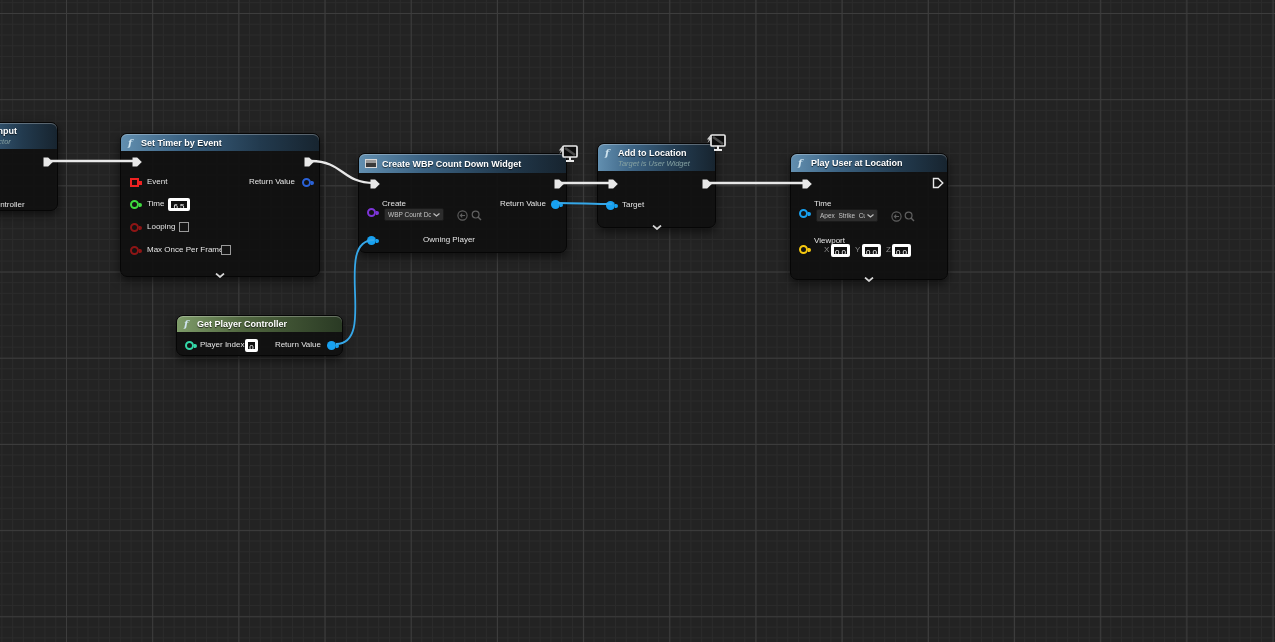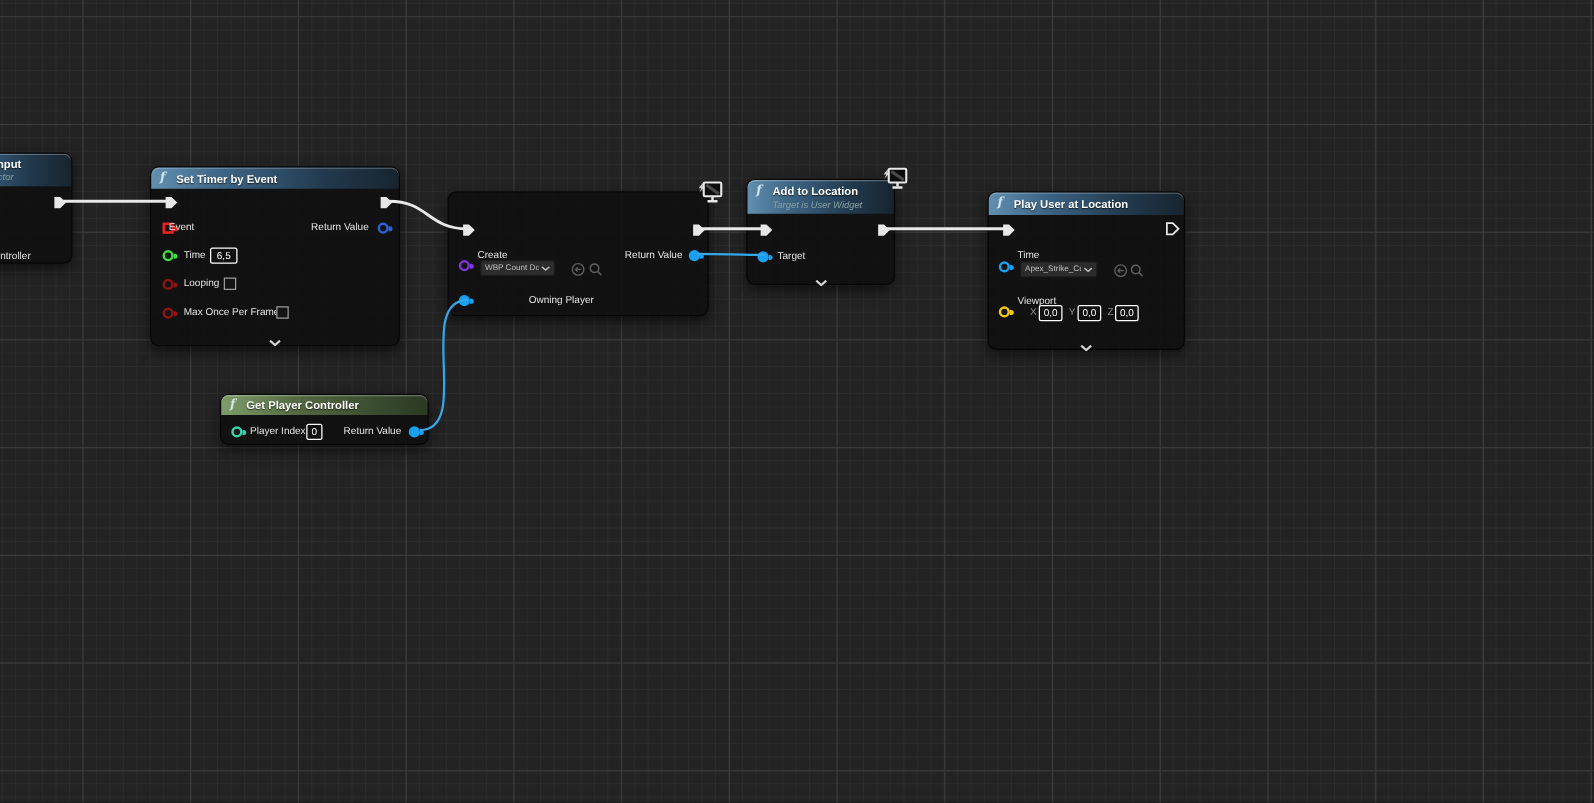--- a/index.html
+++ b/index.html
@@ -32,21 +32,21 @@
   .pin{position:absolute;}
   .pcirc{position:absolute;width:9px;height:9px;border-radius:50%;background:currentColor;}
   .pcirc::after{content:"";position:absolute;right:-3px;top:50%;margin-top:-2px;width:3px;height:4px;
     background:currentColor;border-radius:0 2px 2px 0;}
   .pcirc.hollow{width:9px;height:9px;background:#131313;border:2px solid currentColor;}
   .pcirc.hollow::after{right:-5px;}
   .psq{position:absolute;width:9px;height:9px;border:2px solid currentColor;background:#1a0c0c;}
   .psq::after{content:"";position:absolute;right:-5px;top:50%;margin-top:-2px;width:3px;height:4px;
     background:currentColor;}
   .chk{position:absolute;width:10px;height:10px;background:#141414;border:1px solid #9a9a9a;}
-  .vbox{position:absolute;height:13px;background:#101010;border:1px solid #ffffff;border-radius:2px;
+  .vbox{position:absolute;height:13px;background:#101010;border:3px solid #ffffff;border-radius:2px;
     color:#fff;font-size:8px;line-height:11px;text-align:center;}
   .dd{position:absolute;height:13px;background:#2c2c2c;border:1px solid #1a1a1a;border-radius:2px;
     display:flex;align-items:center;padding:0 3px;gap:2px;}
   .ddtext{font-size:6.5px;color:#c2c2c2;white-space:nowrap;overflow:hidden;flex:1;}
   .collapse{position:absolute;left:0;right:0;text-align:center;}
   .badge{position:absolute;}
   svg{display:block;}
   .collapse svg{display:inline-block;}
   #wires{position:absolute;left:0;top:0;pointer-events:none;}
 </style>
@@ -79,21 +79,21 @@
       <svg width="12" height="12" viewBox="0 0 12 12">
           <path d="M1.5 1.5 H6.2 L10.8 6 L6.2 10.5 H1.5 Z" fill="#e8e8e8"></path>
         </svg>
     </span>
     <span class="pin" style="left:182px;top:22px;">
       <svg width="12" height="12" viewBox="0 0 12 12">
           <path d="M1.5 1.5 H6.2 L10.8 6 L6.2 10.5 H1.5 Z" fill="#e8e8e8"></path>
         </svg>
     </span>
     <span class="psq" style="left:9px;top:44px;color:#ee2222;"></span>
-    <span class="lbl" style="left:14px;top:43px;">Event</span>
+    <span class="lbl" style="left:26px;top:43px;">Event</span>
     <span class="lbl" style="right:24px;top:43px;">Return Value</span>
     <span class="pcirc hollow" style="right:8px;top:44px;color:#2a62d8;"></span>
     <span class="pcirc hollow" style="left:9px;top:66px;color:#3fdc3f;"></span>
     <span class="lbl" style="left:26px;top:65px;">Time</span>
     <span class="vbox" style="left:47px;top:64px;width:22px;">6,5</span>
     <span class="pcirc hollow" style="left:9px;top:89px;color:#8e1515;"></span>
     <span class="lbl" style="left:26px;top:88px;">Looping</span>
     <span class="chk" style="left:58px;top:88px;"></span>
     <span class="pcirc hollow" style="left:9px;top:112px;color:#8e1515;"></span>
     <span class="lbl" style="left:26px;top:111px;">Max Once Per Frame</span>
@@ -111,20 +111,24 @@
       <span class="ntitle" style="left:20px;top:3px;">Get Player Controller</span>
     </div>
     <span class="pcirc hollow" style="left:8px;top:25px;color:#34d8a8;"></span>
     <span class="lbl" style="left:23px;top:24px;">Player Index</span>
     <span class="vbox" style="left:68px;top:23px;width:13px;">0</span>
     <span class="lbl" style="right:21px;top:24px;">Return Value</span>
     <span class="pcirc" style="right:6px;top:25px;color:#18a1f0;"></span>
   </div>
 
   <div class="node" style="left:358px;top:153px;width:209px;height:100px;">
+    <div class="hdr fn" style="height:19px;">
+      <span style="position:absolute;left:6px;top:5px;width:12px;height:9px;border:1px solid #d8d8d8;background:linear-gradient(#9a9a9a 3px,#3a3a3a 3px);"></span>
+      <span class="ntitle" style="left:23px;top:5px;">Create WBP Count Down Widget</span>
+    </div>
     <span class="badge" style="right:-13px;top:-10px;">
       <svg width="23" height="20" viewBox="0 0 23 20">
         <path d="M4 5 L7 1.5 L6 5 L8 5 L3.5 10 L5 6.5 L3 6.5 Z" fill="#cfcfcf"></path>
         <rect x="7" y="2" width="14" height="11" rx="1" fill="#0d0d0d" stroke="#e8e8e8" stroke-width="1.7"></rect>
         <path d="M9 4 L19 11" stroke="#4a4a4a" stroke-width="2.5"></path>
         <rect x="13" y="13" width="2" height="3" fill="#e8e8e8"></rect>
         <rect x="10" y="16" width="8" height="2" fill="#e8e8e8"></rect>
       </svg>
     </span>
     <span class="pin" style="left:10px;top:24px;">

